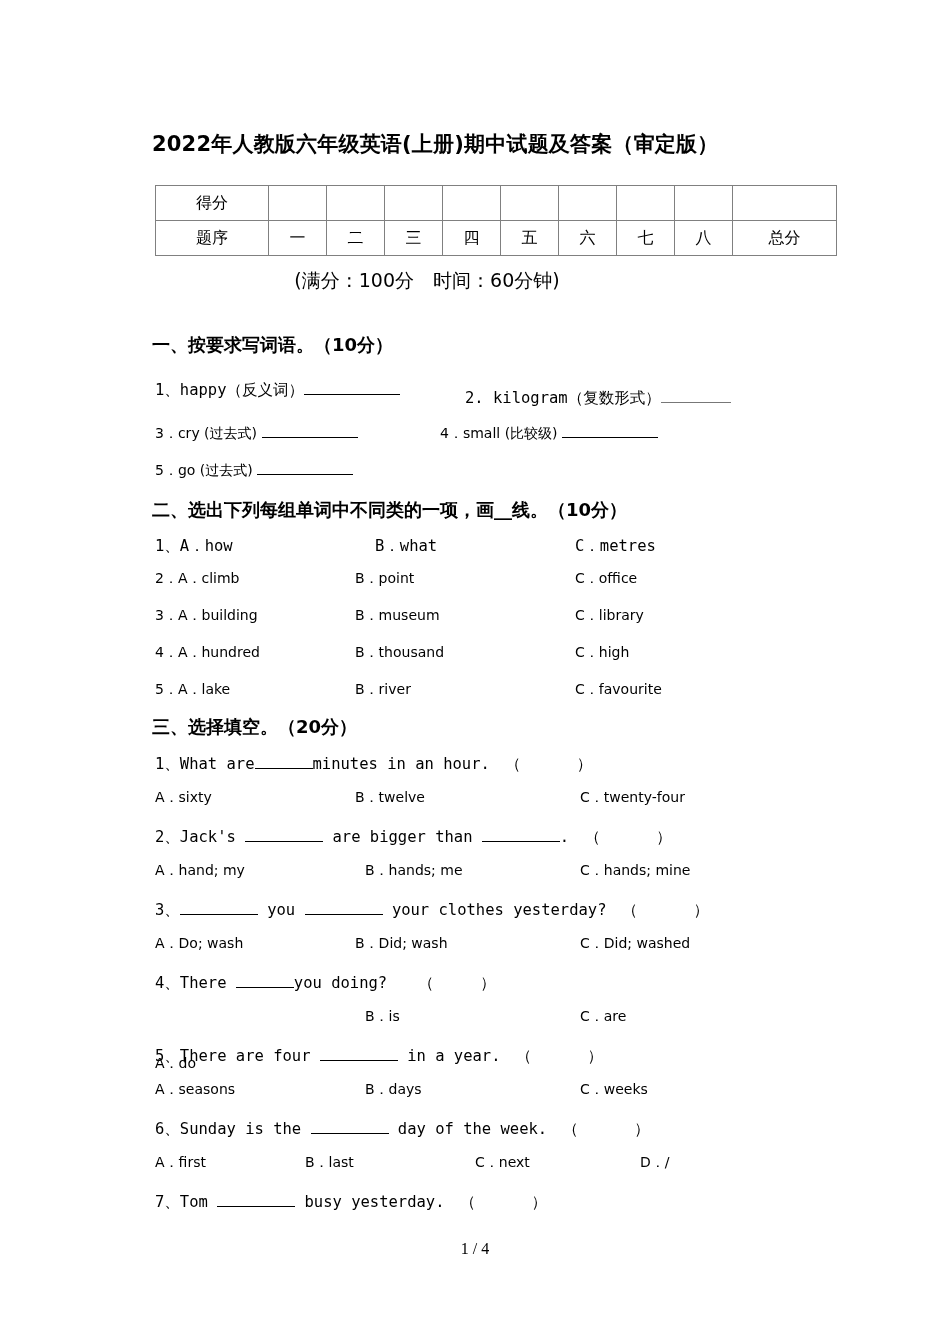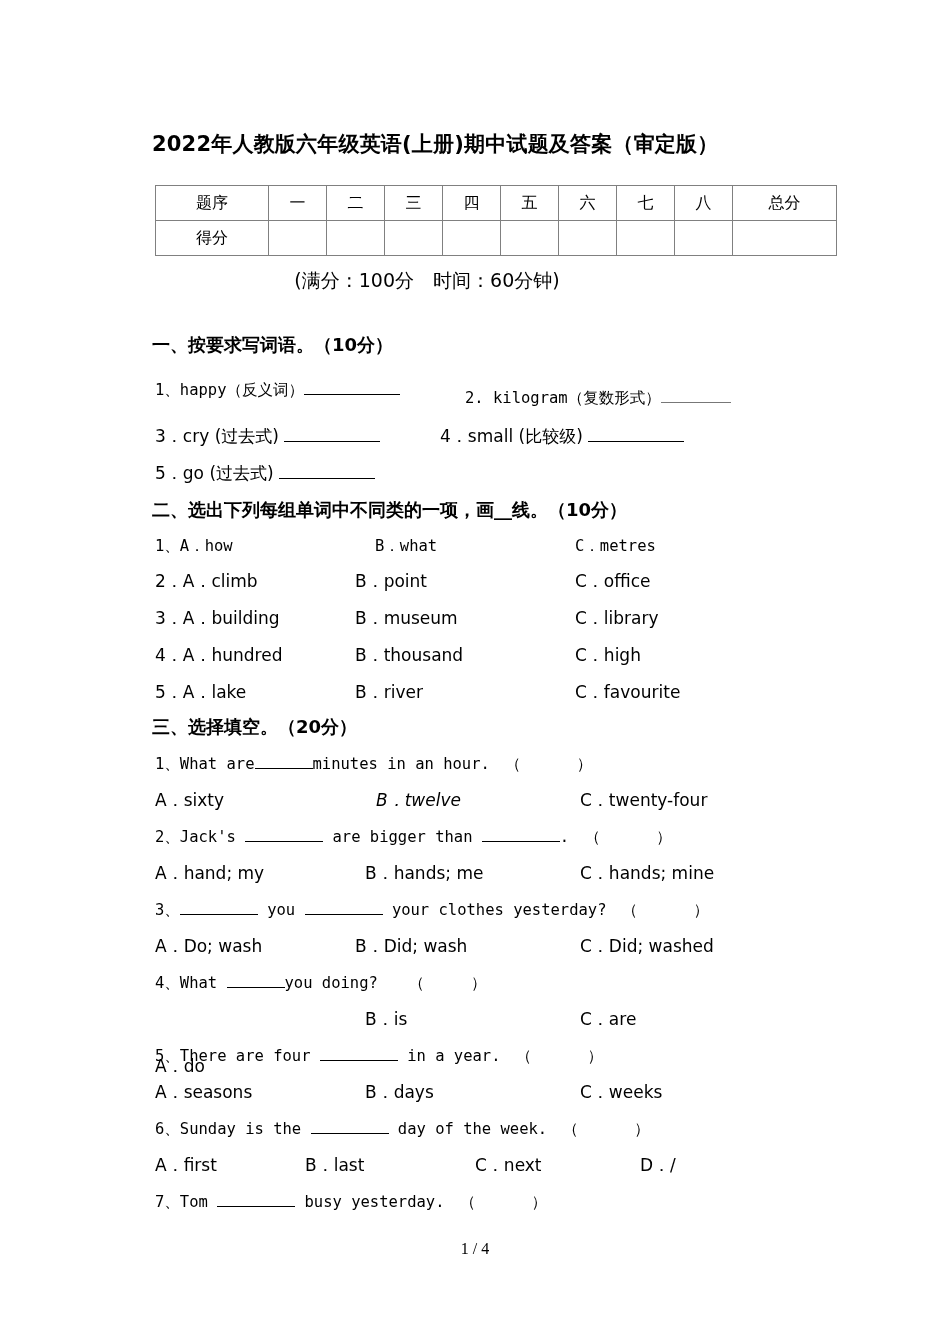--- a/index.html
+++ b/index.html
@@ -78,21 +78,21 @@
     white-space: nowrap;
   }
 
   
   .qline {
     position: absolute;
     left: 155px;
     white-space: nowrap;
   }
   .mono   { font-family: "DejaVu Sans Mono", monospace; font-size: 15.5px; }
-  .sans   { font-family: "DejaVu Sans", sans-serif;  font-size: 17px; text-align: right; }
+  .sans   { font-family: "DejaVu Sans", sans-serif;  font-size: 14px; text-align: right; }
 
   .blank-s { display: inline-block; width: 58px;  border-bottom: 1px solid #000; }
   .blank-m { display: inline-block; width: 78px;  border-bottom: 1px solid #000; }
   .blank-l { display: inline-block; width: 96px;  border-bottom: 1px solid #000; }
   .blank-thin { display: inline-block; width: 70px; border-bottom: 1px solid #777; }
 
   .opt {
     position: absolute;
     white-space: nowrap;
   }
@@ -110,44 +110,44 @@
 </style>
 </head>
 <body>
 
 <div class="page">
 
   <div class="doc-title">2022年人教版六年级英语(上册)期中试题及答案（审定版）</div>
 
   <table class="score-table">
     <tbody>
+      <tr>
+        <td class="lbl">得分</td>
+        <td class="num"></td>
+        <td class="num"></td>
+        <td class="num"></td>
+        <td class="num"></td>
+        <td class="num"></td>
+        <td class="num"></td>
+        <td class="num"></td>
+        <td class="num"></td>
+        <td class="tot"></td>
+      </tr>
       <tr>
         <td class="lbl">题序</td>
         <td class="num">一</td>
         <td class="num">二</td>
         <td class="num">三</td>
         <td class="num">四</td>
         <td class="num">五</td>
         <td class="num">六</td>
         <td class="num">七</td>
         <td class="num">八</td>
         <td class="tot">总分</td>
       </tr>
-      <tr>
-        <td class="lbl">得分</td>
-        <td class="num"></td>
-        <td class="num"></td>
-        <td class="num"></td>
-        <td class="num"></td>
-        <td class="num"></td>
-        <td class="num"></td>
-        <td class="num"></td>
-        <td class="num"></td>
-        <td class="tot"></td>
-      </tr>
     </tbody>
   </table>
 
   <div class="marks-line">(满分：100分　时间：60分钟)</div>
 
   <div class="section-heading" style="top:333px;">一、按要求写词语。（10分）</div>
 
   <div class="qline mono" style="top:380px;">
     <span>1、</span><span>happy（反义词）</span><span class="blank-l"></span>
   </div>
@@ -219,21 +219,21 @@
   </div>
 
   <div class="section-heading" style="top:715px;">三、选择填空。（20分）</div>
 
   <div class="qline mono" style="top:754px;">
     <span>1、</span><span>What are</span><span class="blank-s"></span><span>minutes in an hour.　（</span>&nbsp;&nbsp;&nbsp;&nbsp;&nbsp;&nbsp;<span>）</span>
   </div>
   <div class="qline sans" style="top:789px;">
     <span>A．sixty</span>
   </div>
-  <div class="opt sans" style="left:376px; top:789px;font-style:italic;">
+  <div class="opt sans" style="left:355px; top:789px;">
     <span>B．twelve</span>
   </div>
   <div class="opt sans" style="left:580px; top:789px;">
     <span>C．twenty-four</span>
   </div>
 
   <div class="qline mono" style="top:827px;">
     <span>2、</span><span>Jack's</span>&nbsp;<span class="blank-m"></span>&nbsp;<span>are bigger than</span>&nbsp;<span class="blank-m"></span><span>.　（</span>&nbsp;&nbsp;&nbsp;&nbsp;&nbsp;&nbsp;<span>）</span>
   </div>
   <div class="qline sans" style="top:862px;">
@@ -253,21 +253,21 @@
     <span>A．Do; wash</span>
   </div>
   <div class="opt sans" style="left:355px; top:935px;">
     <span>B．Did; wash</span>
   </div>
   <div class="opt sans" style="left:580px; top:935px;">
     <span>C．Did; washed</span>
   </div>
 
   <div class="qline mono" style="top:973px;">
-    <span>4、</span><span>What</span>&nbsp;<span class="blank-s"></span><span>you doing?　　（</span>&nbsp;&nbsp;&nbsp;&nbsp;&nbsp;<span>）</span>
+    <span>4、</span><span>There</span>&nbsp;<span class="blank-s"></span><span>you doing?　　（</span>&nbsp;&nbsp;&nbsp;&nbsp;&nbsp;<span>）</span>
   </div>
   <div class="qline sans" style="top:1008px;margin-top:47px;">
     <span>A．do</span>
   </div>
   <div class="opt sans" style="left:365px; top:1008px;">
     <span>B．is</span>
   </div>
   <div class="opt sans" style="left:580px; top:1008px;">
     <span>C．are</span>
   </div>

